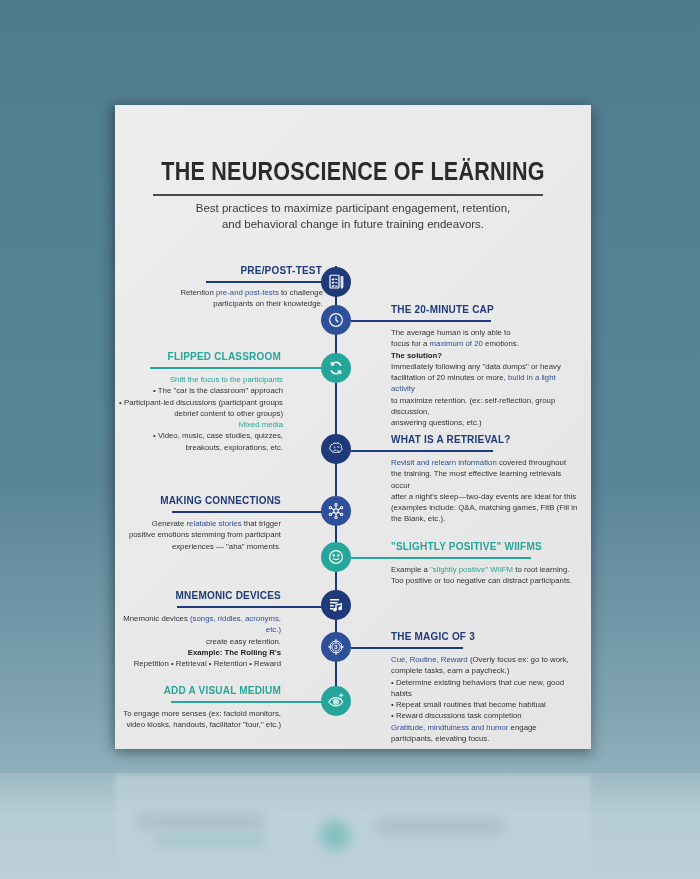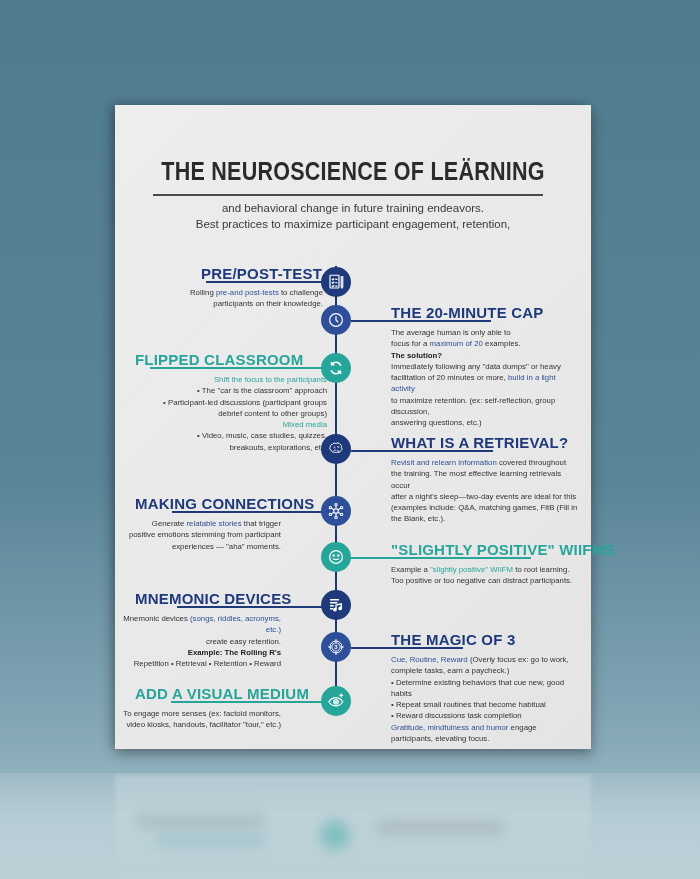--- a/index.html
+++ b/index.html
@@ -38,21 +38,21 @@
     width:30px; height:30px; border-radius:50%;
     display:flex; align-items:center; justify-content:center;
   }
   .node svg { width:18px; height:18px; }
   .navy { background:#1f3a7a; }
   .blue { background:#2e509a; }
   .teal { background:#26a69a; }
   .hline { height:2px; }
   .hl-navy { background:#1f3a7a; }
   .hl-teal { background:#26a69a; }
-  .h { font-weight:bold; font-size:15px; letter-spacing:0.2px; white-space:nowrap; }
+  .h { font-weight:bold; font-size:10px; letter-spacing:0.2px; white-space:nowrap; }
   .h-navy { color:#1f3a7a; }
   .h-teal { color:#26a69a; }
   .body { font-size:7.8px; line-height:11.3px; color:#333; }
   .r { text-align:right; }
   .navy-t { color:#2e4f95; }
   .teal-t { color:#26a69a; }
   .bold { font-weight:bold; color:#222; }
 </style>
 </head>
 <body>
@@ -63,61 +63,61 @@
   <div class="refl-blob" style="left:40px;top:60px;width:110px;height:10px;background:rgba(100,170,175,0.35)"></div>
   <div class="refl-blob" style="left:205px;top:45px;width:30px;height:30px;border-radius:50%;background:rgba(60,170,165,0.45)"></div>
   <div class="refl-blob" style="left:260px;top:45px;width:130px;height:14px;background:rgba(150,165,175,0.45)"></div>
 </div>
 
 <div class="poster">
 
   <div class="abs title">THE NEUROSCIENCE OF LEÄRNING</div>
   <div class="abs title-rule"></div>
   <div class="abs subtitle">
+    <div>Best practices to maximize participant engagement, retention,</div>
     <div>and behavioral change in future training endeavors.</div>
-    <div>Best practices to maximize participant engagement, retention,</div>
   </div>
 
   <div class="abs spine"></div>
 
   <div class="abs hline hl-navy" style="left:91px;top:176px;width:116px;"></div>
   <div class="abs h h-navy r" style="left:40px;width:167px;top:160px;">PRE/POST-TEST</div>
   <div class="abs body r" style="left:10px;width:198px;top:182px;">
-    <div><span>Rolling </span><span class="navy-t">pre-and post-tests</span><span> to challenge</span></div>
+    <div><span>Retention </span><span class="navy-t">pre-and post-tests</span><span> to challenge</span></div>
     <div>participants on their knowledge.</div>
   </div>
   <div class="abs node navy" style="left:206px;top:162px;">
     <svg viewBox="0 0 24 24" fill="none" stroke="#fff" stroke-width="1.6">
         <rect x="4" y="3" width="12" height="17" rx="1"></rect>
         <path d="M6.5 8l1.2 1.2 2-2M6.5 12.5l1.2 1.2 2-2M6.5 17l1.2 1.2 2-2M11 8.5h3M11 13h3M11 17.5h3"></path>
         <path d="M19 5v13l1 2 1-2V5z"></path>
       </svg>
   </div>
 
   <div class="abs node blue" style="left:206px;top:200px;">
     <svg viewBox="0 0 24 24" fill="none" stroke="#fff" stroke-width="1.6">
         <circle cx="12" cy="12" r="8.5"></circle>
         <path d="M12 7v5l3 3"></path>
       </svg>
   </div>
   <div class="abs hline hl-navy" style="left:236px;top:215px;width:140px;"></div>
   <div class="abs h h-navy" style="left:276px;top:199px;">THE 20-MINUTE CAP</div>
   <div class="abs body" style="left:276px;width:190px;top:222px;">
     <div>The average human is only able to</div>
-    <div><span>focus for a </span><span class="navy-t">maximum of 20</span><span> examples.</span></div>
+    <div><span>focus for a </span><span class="navy-t">maximum of 20</span><span> emotions.</span></div>
     <div class="bold">The solution?</div>
     <div>Immediately following any "data dumps" or heavy</div>
     <div><span>facilitation of 20 minutes or more, </span><span class="navy-t">build in a light activity</span></div>
     <div>to maximize retention. (ex: self-reflection, group discussion,</div>
     <div>answering questions, etc.)</div>
   </div>
 
   <div class="abs hline hl-teal" style="left:35px;top:262px;width:172px;"></div>
   <div class="abs h h-teal r" style="left:20px;width:146px;top:246px;">FLIPPED CLASSROOM</div>
-  <div class="abs body r" style="left:0px;width:168px;top:269px;padding-left:44px;">
+  <div class="abs body r" style="left:0px;width:168px;top:269px;">
     <div class="teal-t">Shift the focus to the participants</div>
     <div>• The "car is the classroom" approach</div>
     <div>• Participant-led discussions (participant groups</div>
     <div>debrief content to other groups)</div>
     <div class="teal-t">Mixed media</div>
     <div>• Video, music, case studies, quizzes,</div>
     <div>breakouts, explorations, etc.</div>
   </div>
   <div class="abs node teal" style="left:206px;top:248px;">
     <svg viewBox="0 0 24 24" fill="none" stroke="#fff" stroke-width="2">

